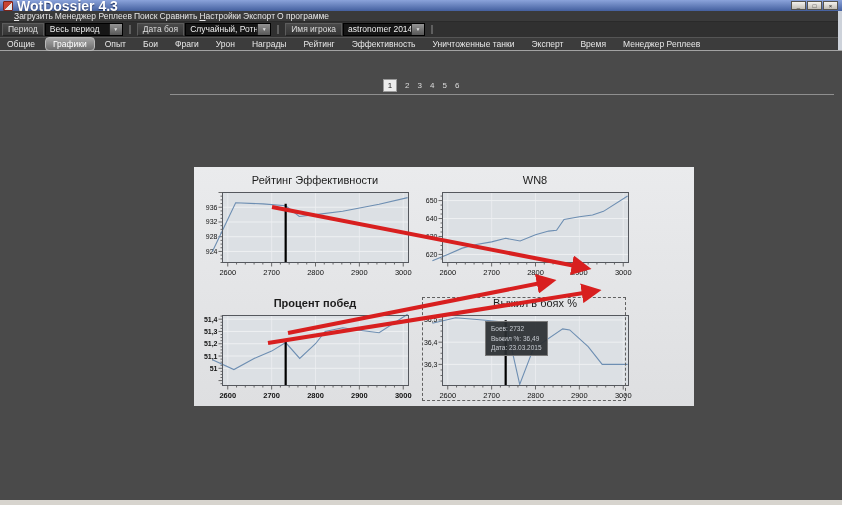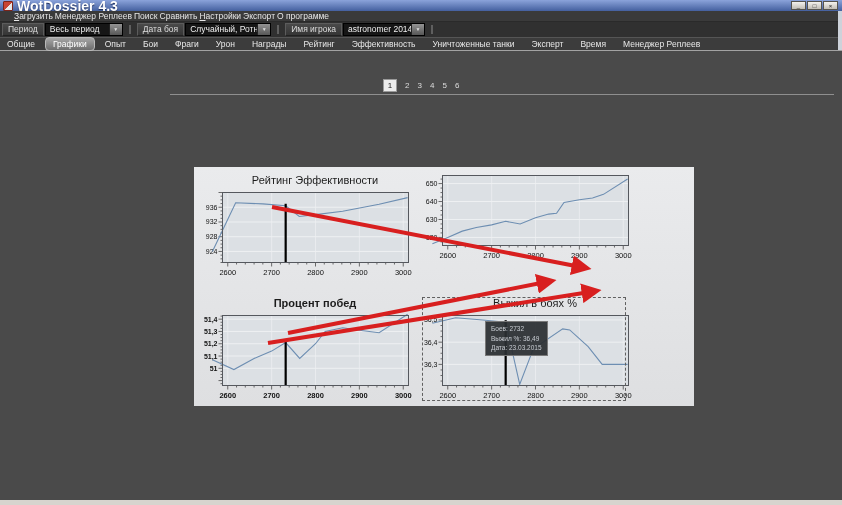--- a/index.html
+++ b/index.html
@@ -195,21 +195,21 @@
           <line x1="26.5" y1="8.18421052631579" x2="28.5" y2="8.18421052631579" stroke="#333" stroke-width="0.7"></line>
           <line x1="24.5" y1="4.5" x2="28.5" y2="4.5" stroke="#333" stroke-width="0.7"></line>
           <text x="23.5" y="65.94736842105263" text-anchor="end" font-size="7" fill="#111" font-family="&quot;Liberation Sans&quot;,sans-serif">924</text>
           <text x="23.5" y="51.21052631578947" text-anchor="end" font-size="7" fill="#111" font-family="&quot;Liberation Sans&quot;,sans-serif">928</text>
           <text x="23.5" y="36.473684210526315" text-anchor="end" font-size="7" fill="#111" font-family="&quot;Liberation Sans&quot;,sans-serif">932</text>
           <text x="23.5" y="21.736842105263158" text-anchor="end" font-size="7" fill="#111" font-family="&quot;Liberation Sans&quot;,sans-serif">936</text>
           <polyline points="18.410377358490564,63.44736842105263 41.660377358490564,14.815789473684042 68.85849056603774,15.921052631579032 91.66981132075472,17.763157894736928 105.2688679245283,28.447368421052634 121.5,26.605263157894736 148.69811320754718,23.289473684210613 185.10849056603772,16.28947368421069 213.62264150943395,9.657894736842021" fill="none" stroke="#6d8eb2" stroke-width="1.1"></polyline>
           <line x1="91.66981132075472" y1="15.763157894736928" x2="91.66981132075472" y2="74.5" stroke="#000" stroke-width="2.2"></line>
           <rect x="28.5" y="4.5" width="186" height="70" fill="none" stroke="#55585e" stroke-width="1"></rect>
         </svg></div>
-      <div class="chart-cell" style="left: 220px; top: 4px;"><svg width="240" height="95">
+      <div class="chart-cell" style="left: 220px; top: 4px;"><div class="chart-title">WN8</div><svg width="240" height="95">
           <rect x="28.5" y="4.5" width="186" height="70" fill="#dce0e4"></rect>
           <line x1="33.764150943396224" y1="4.5" x2="33.764150943396224" y2="74.5" stroke="#e9ebee" stroke-width="1"></line>
           <line x1="77.63207547169812" y1="4.5" x2="77.63207547169812" y2="74.5" stroke="#e9ebee" stroke-width="1"></line>
           <line x1="121.5" y1="4.5" x2="121.5" y2="74.5" stroke="#e9ebee" stroke-width="1"></line>
           <line x1="165.36792452830187" y1="4.5" x2="165.36792452830187" y2="74.5" stroke="#e9ebee" stroke-width="1"></line>
           <line x1="209.23584905660377" y1="4.5" x2="209.23584905660377" y2="74.5" stroke="#e9ebee" stroke-width="1"></line>
           <line x1="28.5" y1="66.42307692307692" x2="214.5" y2="66.42307692307692" stroke="#eef0f2" stroke-width="1"></line>
           <line x1="28.5" y1="48.47435897435897" x2="214.5" y2="48.47435897435897" stroke="#eef0f2" stroke-width="1"></line>
           <line x1="28.5" y1="30.525641025641026" x2="214.5" y2="30.525641025641026" stroke="#eef0f2" stroke-width="1"></line>
           <line x1="28.5" y1="12.576923076923077" x2="214.5" y2="12.576923076923077" stroke="#eef0f2" stroke-width="1"></line>

